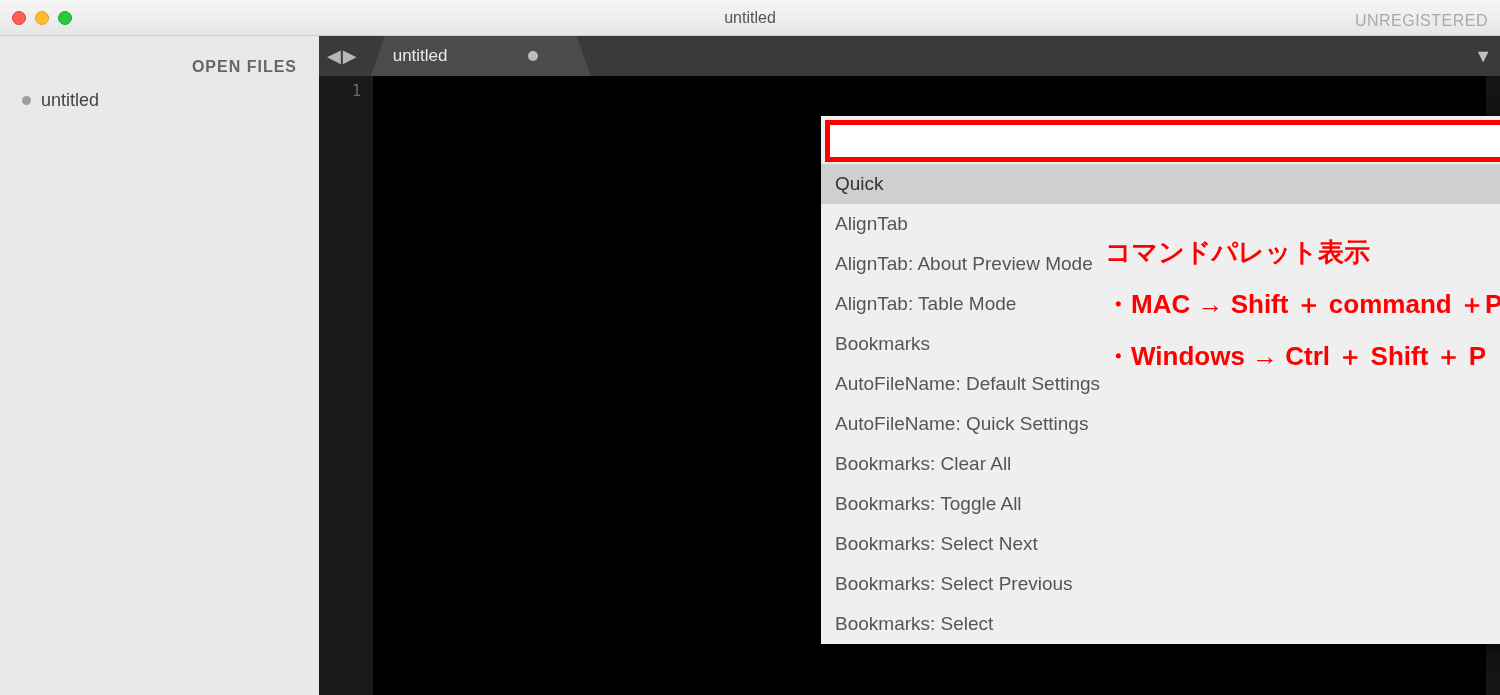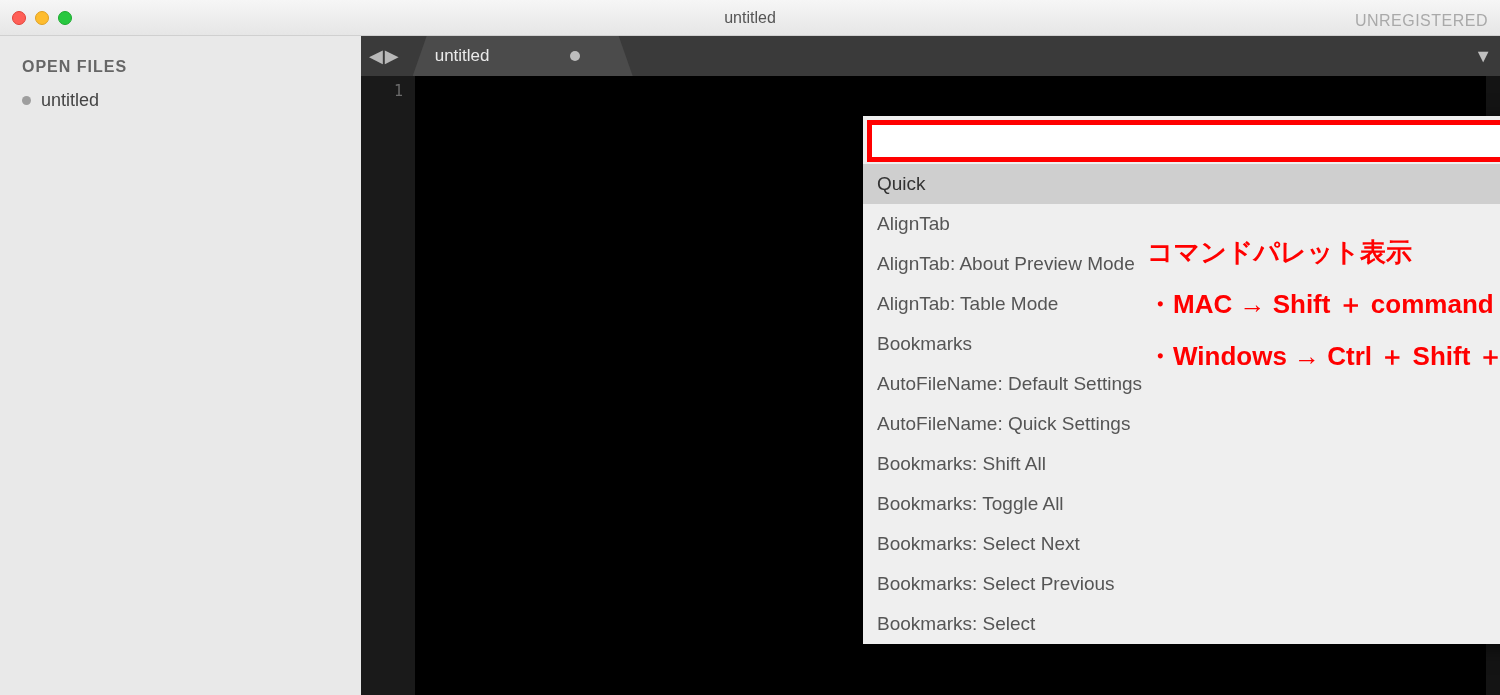--- a/index.html
+++ b/index.html
@@ -26,24 +26,25 @@
     font-size: 16px; color: #555; pointer-events: none;
   }
   .title-right {
     margin-left: auto; font-size: 16px; color: #a9a9a9; letter-spacing: 0.5px; margin-top: 7px;
   }
 
   
   .workspace { flex: 1; display: flex; min-height: 0; }
 
   .sidebar {
-    width: 361px;
+    width: 319px;
     background: #e9e9e9;
     color: #5a5a5a;
     padding: 22px 22px;
+    text-align: right;
   }
   .sidebar-heading {
     font-size: 16px; font-weight: 700; letter-spacing: 1px; color: #666;
   }
   .open-file-item {
     display: flex; align-items: center; gap: 10px;
     margin-top: 14px; font-size: 18px; color: #444;
   }
   .open-file-dot { width: 9px; height: 9px; border-radius: 50%; background: #9e9e9e; }
 
@@ -201,21 +202,21 @@
         </div>
         <div class="palette-item">
           <span>AutoFileName: Default Settings</span>
           <span class="palette-shortcut"></span>
         </div>
         <div class="palette-item">
           <span>AutoFileName: Quick Settings</span>
           <span class="palette-shortcut"></span>
         </div>
         <div class="palette-item">
-          <span>Bookmarks: Shift All</span>
+          <span>Bookmarks: Clear All</span>
 
         </div>
         <div class="palette-item">
           <span>Bookmarks: Toggle All</span>
           <span class="palette-shortcut"></span>
         </div>
         <div class="palette-item">
           <span>Bookmarks: Select Next</span>
 
         </div>

